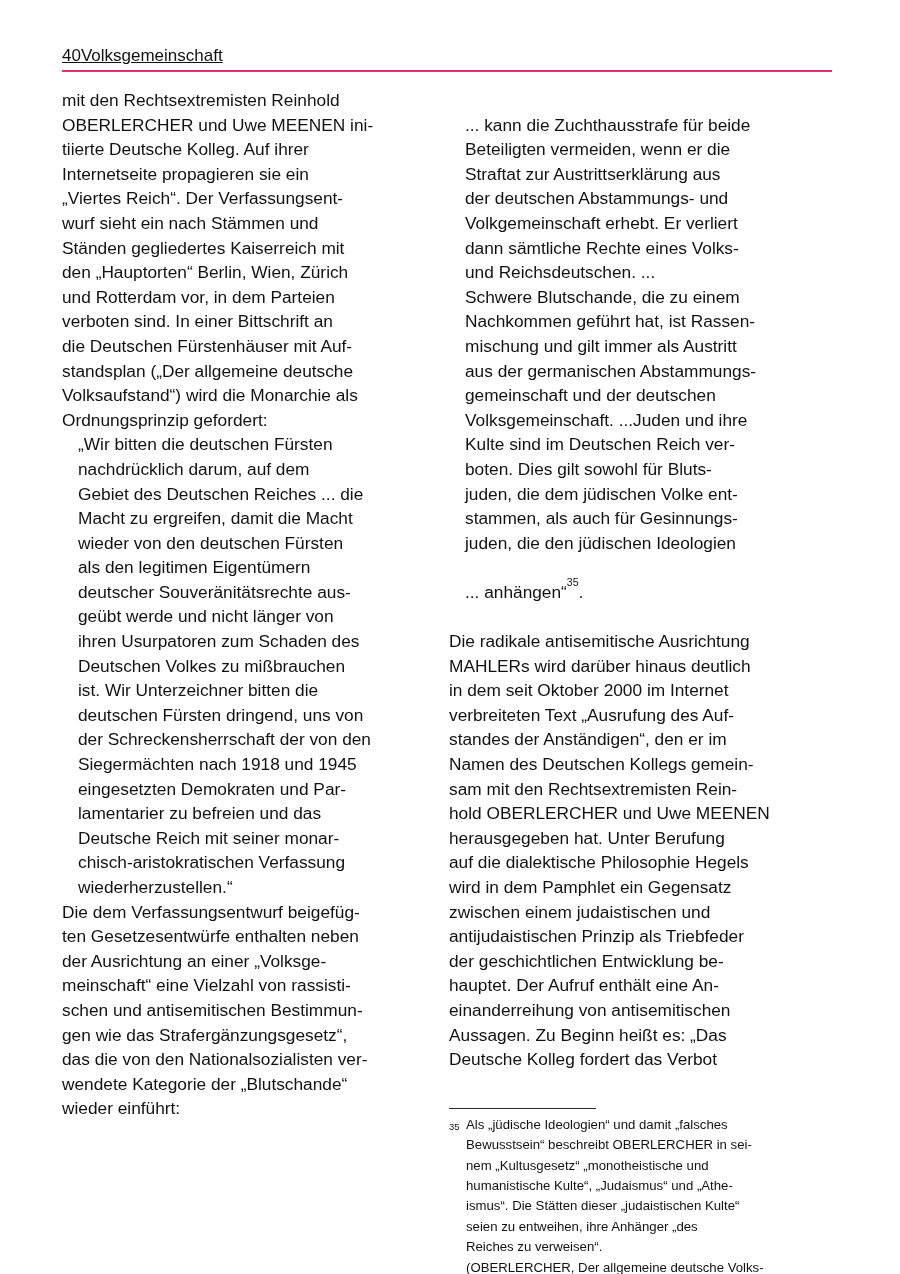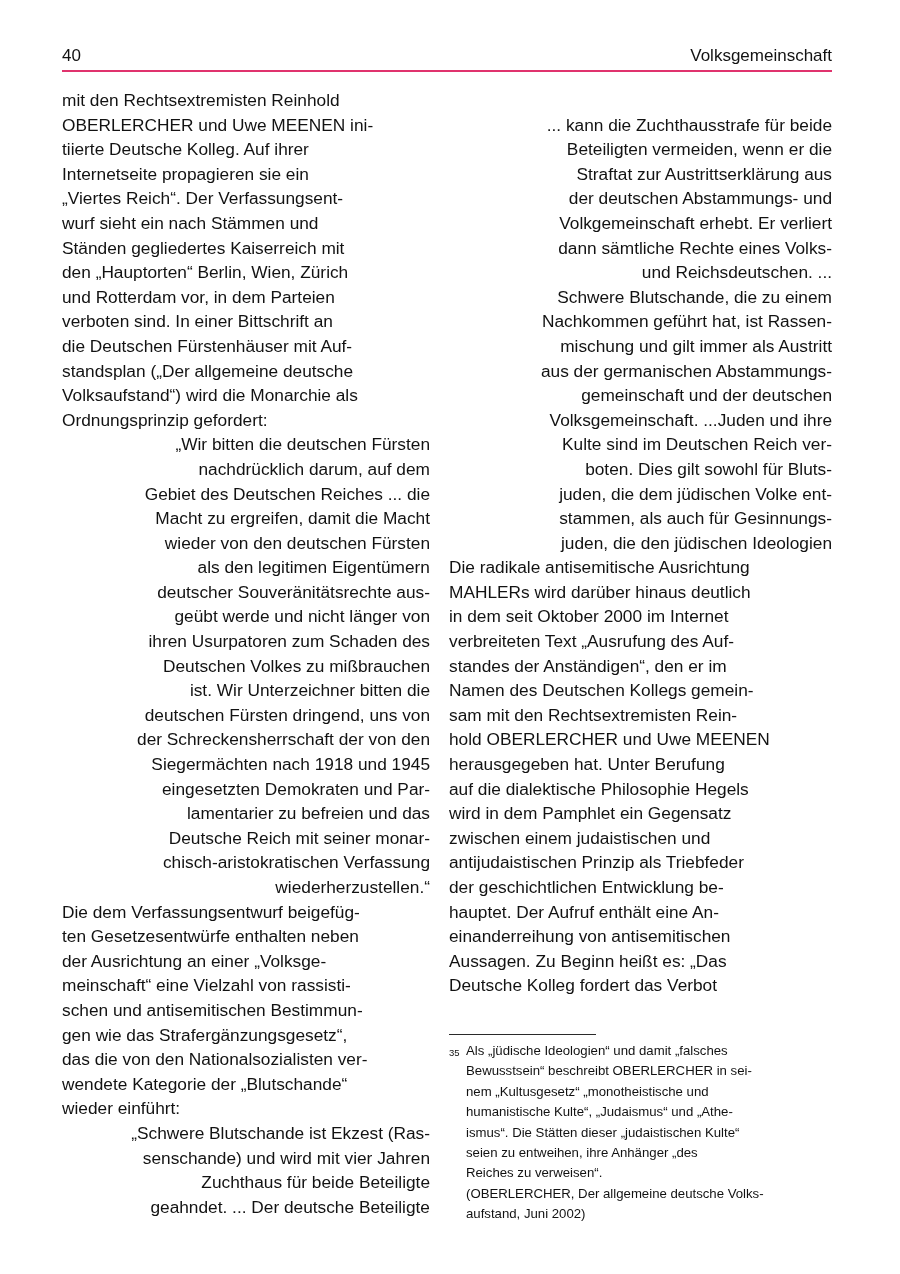--- a/index.html
+++ b/index.html
@@ -10,43 +10,43 @@
     height:1274px;
     background:#ffffff;
     font-family:"Liberation Sans","DejaVu Sans",sans-serif;
     color:#121212;
     overflow:hidden;
   }
   .header {
     position:absolute;
     top:46px; left:62px; right:68px;
     display:flex;
-    justify-content:space-between;
     align-items:baseline;
     font-size:17px;
+    text-decoration:underline;
   }
   .header-rule {
     position:absolute;
     top:70px; left:62px; right:68px;
     height:2px;
     background:#e0336d;
   }
   .columns {
     position:absolute;
     top:88px; left:62px; right:62px;
     display:flex;
   }
   .col-left  { width:387px; padding-right:19px; }
   .col-right { width:383px; }
   .body-text {
     font-size:17.3px;
     line-height:24.6px;
     white-space:pre-line;
   }
-  .quote { margin-left:16px;text-align:right; }
+  .quote { margin-left:16px; }
   sup.ref {
     font-size:10.5px;
     position:relative;
     top:-5px;
     line-height:0;
   }
   .footnote-rule {
     margin-top:36px;
     width:147px;
     height:1px;
@@ -120,24 +120,20 @@
 wiederherzustellen.“</div>
       <div class="body-text">Die dem Verfassungsentwurf beigefüg-
 ten Gesetzesentwürfe enthalten neben
 der Ausrichtung an einer „Volksge-
 meinschaft“ eine Vielzahl von rassisti-
 schen und antisemitischen Bestimmun-
 gen wie das Strafergänzungsgesetz“,
 das die von den Nationalsozialisten ver-
 wendete Kategorie der „Blutschande“
 wieder einführt:</div>
-      <div class="body-text quote">„Schwere Blutschande ist Ekzest (Ras-
-senschande) und wird mit vier Jahren
-Zuchthaus für beide Beteiligte
-geahndet. ... Der deutsche Beteiligte</div>
     </div>
 
     <div class="col-right">
       <div class="body-text quote">
         <span>... kann die Zuchthausstrafe für beide
 Beteiligten vermeiden, wenn er die
 Straftat zur Austrittserklärung aus
 der deutschen Abstammungs- und
 Volkgemeinschaft erhebt. Er verliert
 dann sämtliche Rechte eines Volks-
@@ -146,20 +142,23 @@
 Nachkommen geführt hat, ist Rassen-
 mischung und gilt immer als Austritt
 aus der germanischen Abstammungs-
 gemeinschaft und der deutschen
 Volksgemeinschaft. ...Juden und ihre
 Kulte sind im Deutschen Reich ver-
 boten. Dies gilt sowohl für Bluts-
 juden, die dem jüdischen Volke ent-
 stammen, als auch für Gesinnungs-
 juden, die den jüdischen Ideologien</span>
+        <div>
+          <span>... anhängen“</span><sup class="ref">35</sup><span>.</span>
+        </div>
       </div>
 
       <div class="body-text">Die radikale antisemitische Ausrichtung
 MAHLERs wird darüber hinaus deutlich
 in dem seit Oktober 2000 im Internet
 verbreiteten Text „Ausrufung des Auf-
 standes der Anständigen“, den er im
 Namen des Deutschen Kollegs gemein-
 sam mit den Rechtsextremisten Rein-
 hold OBERLERCHER und Uwe MEENEN

